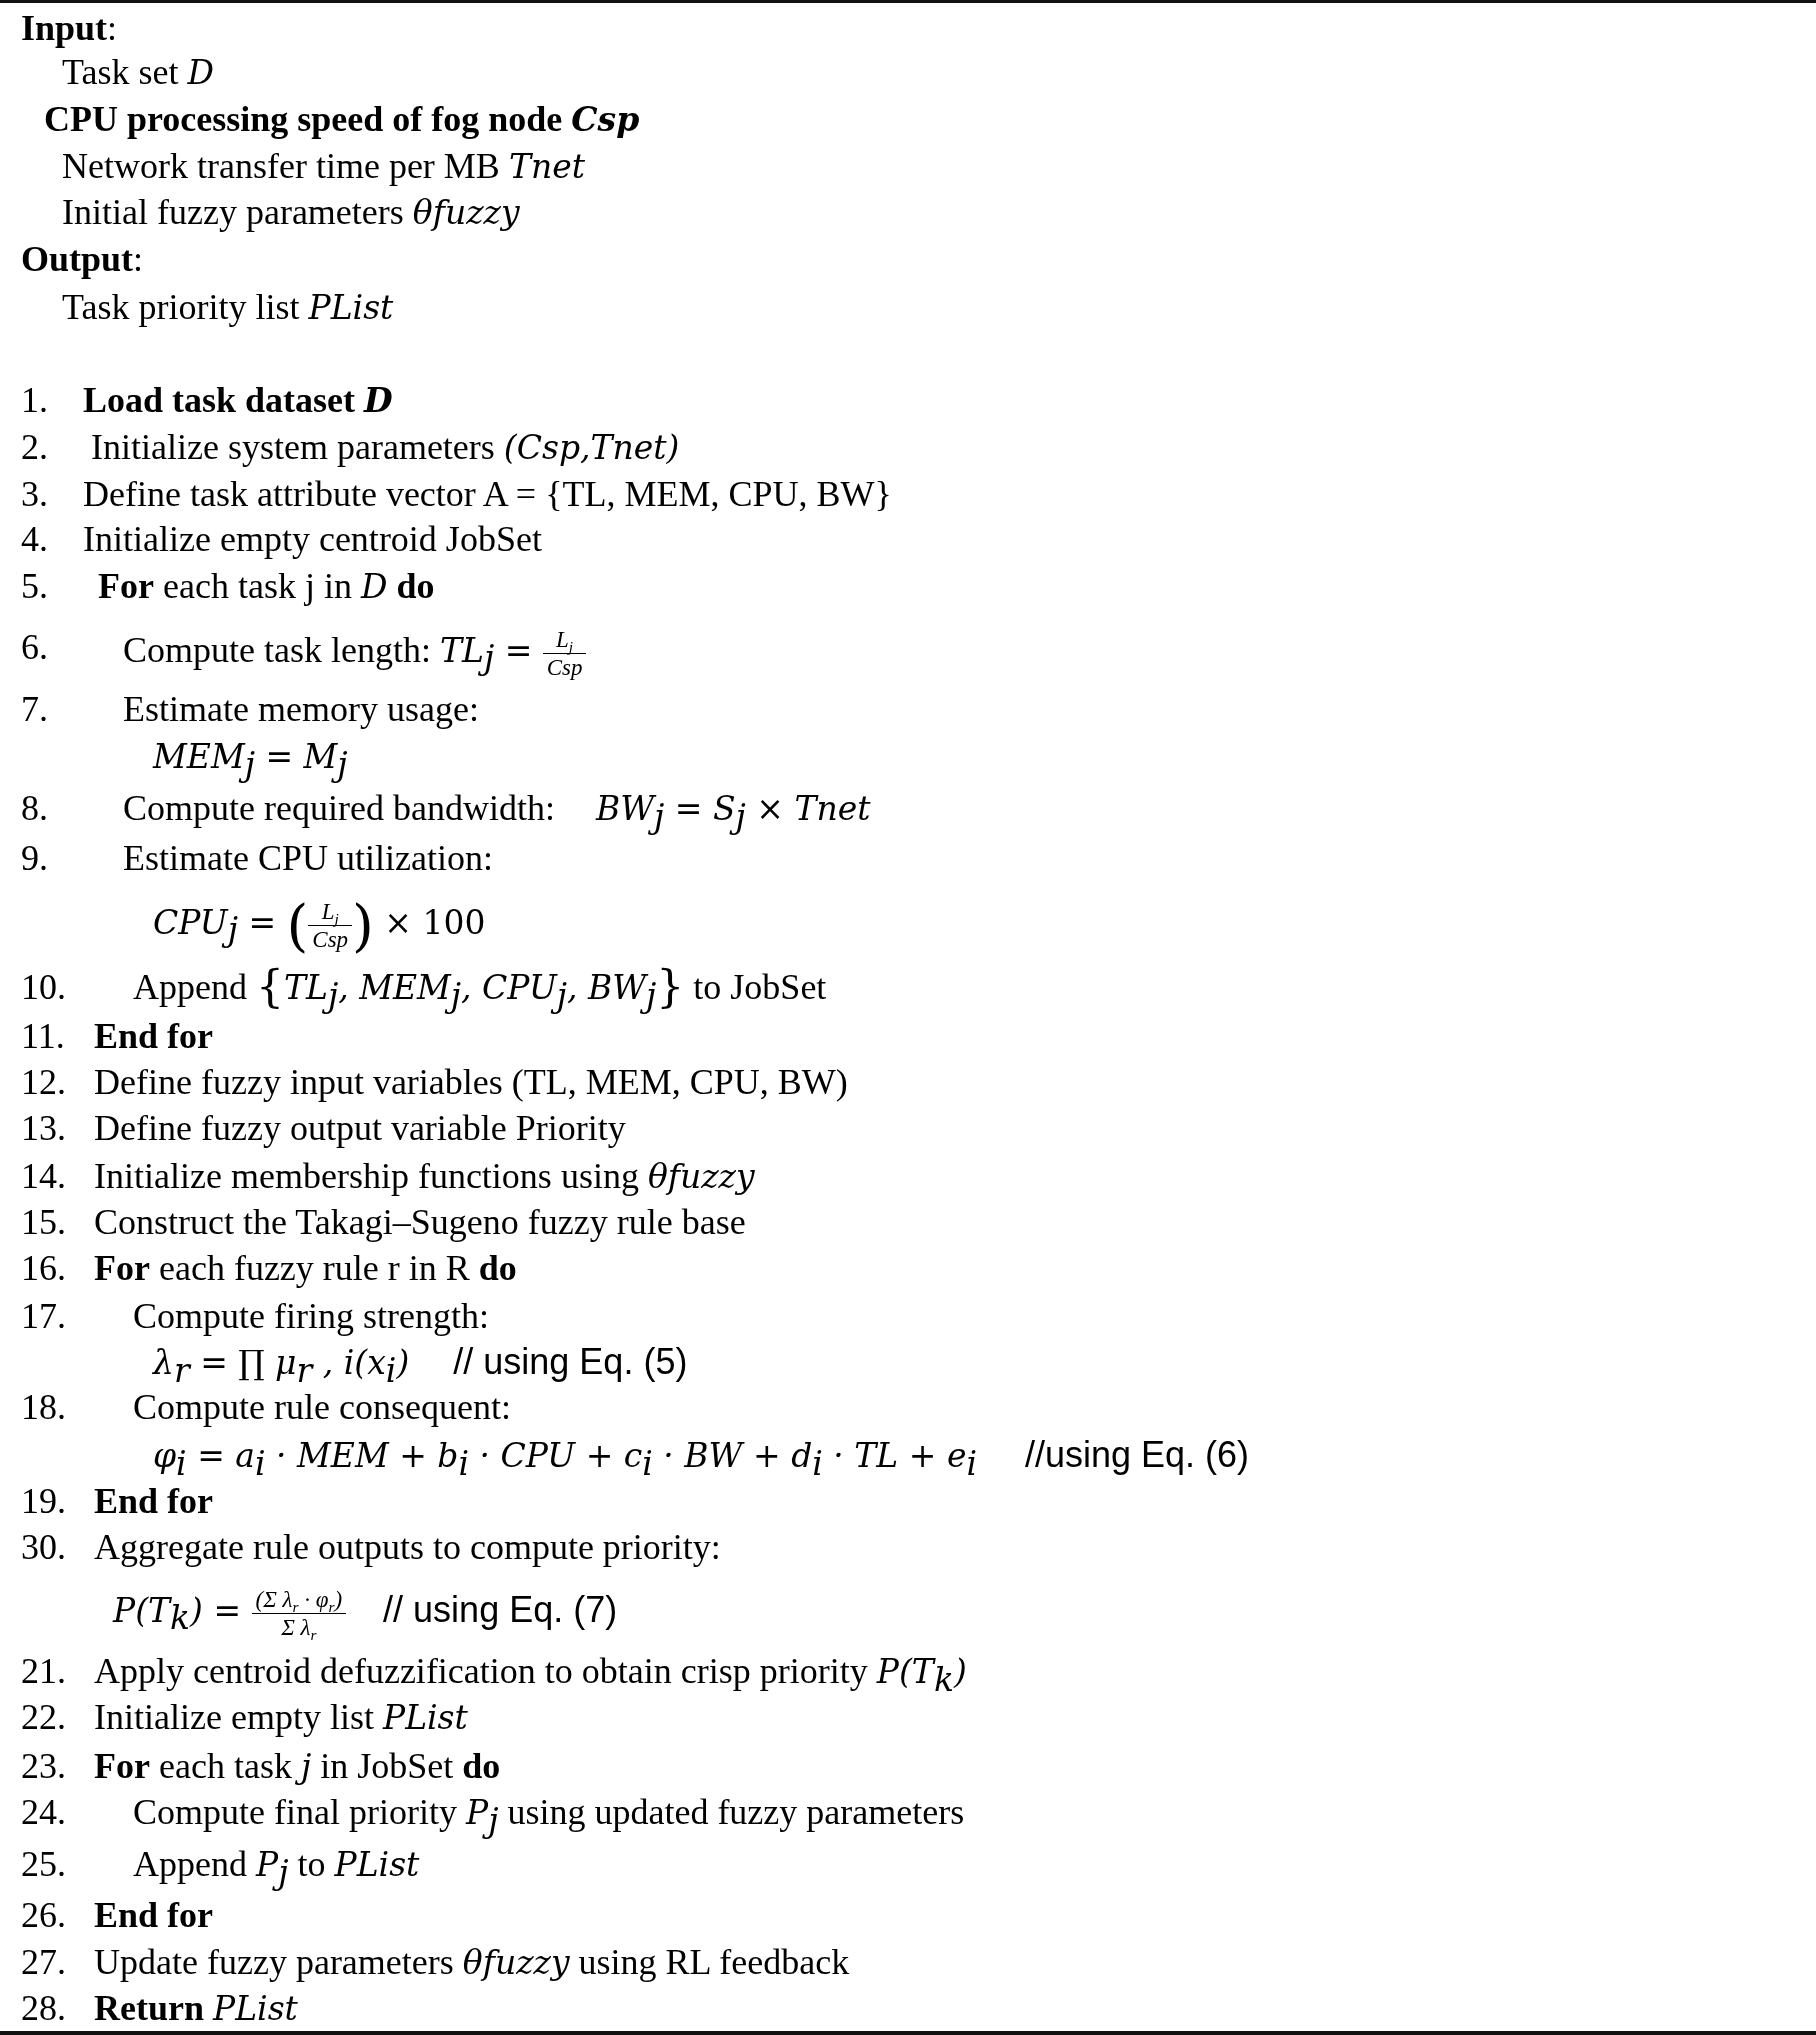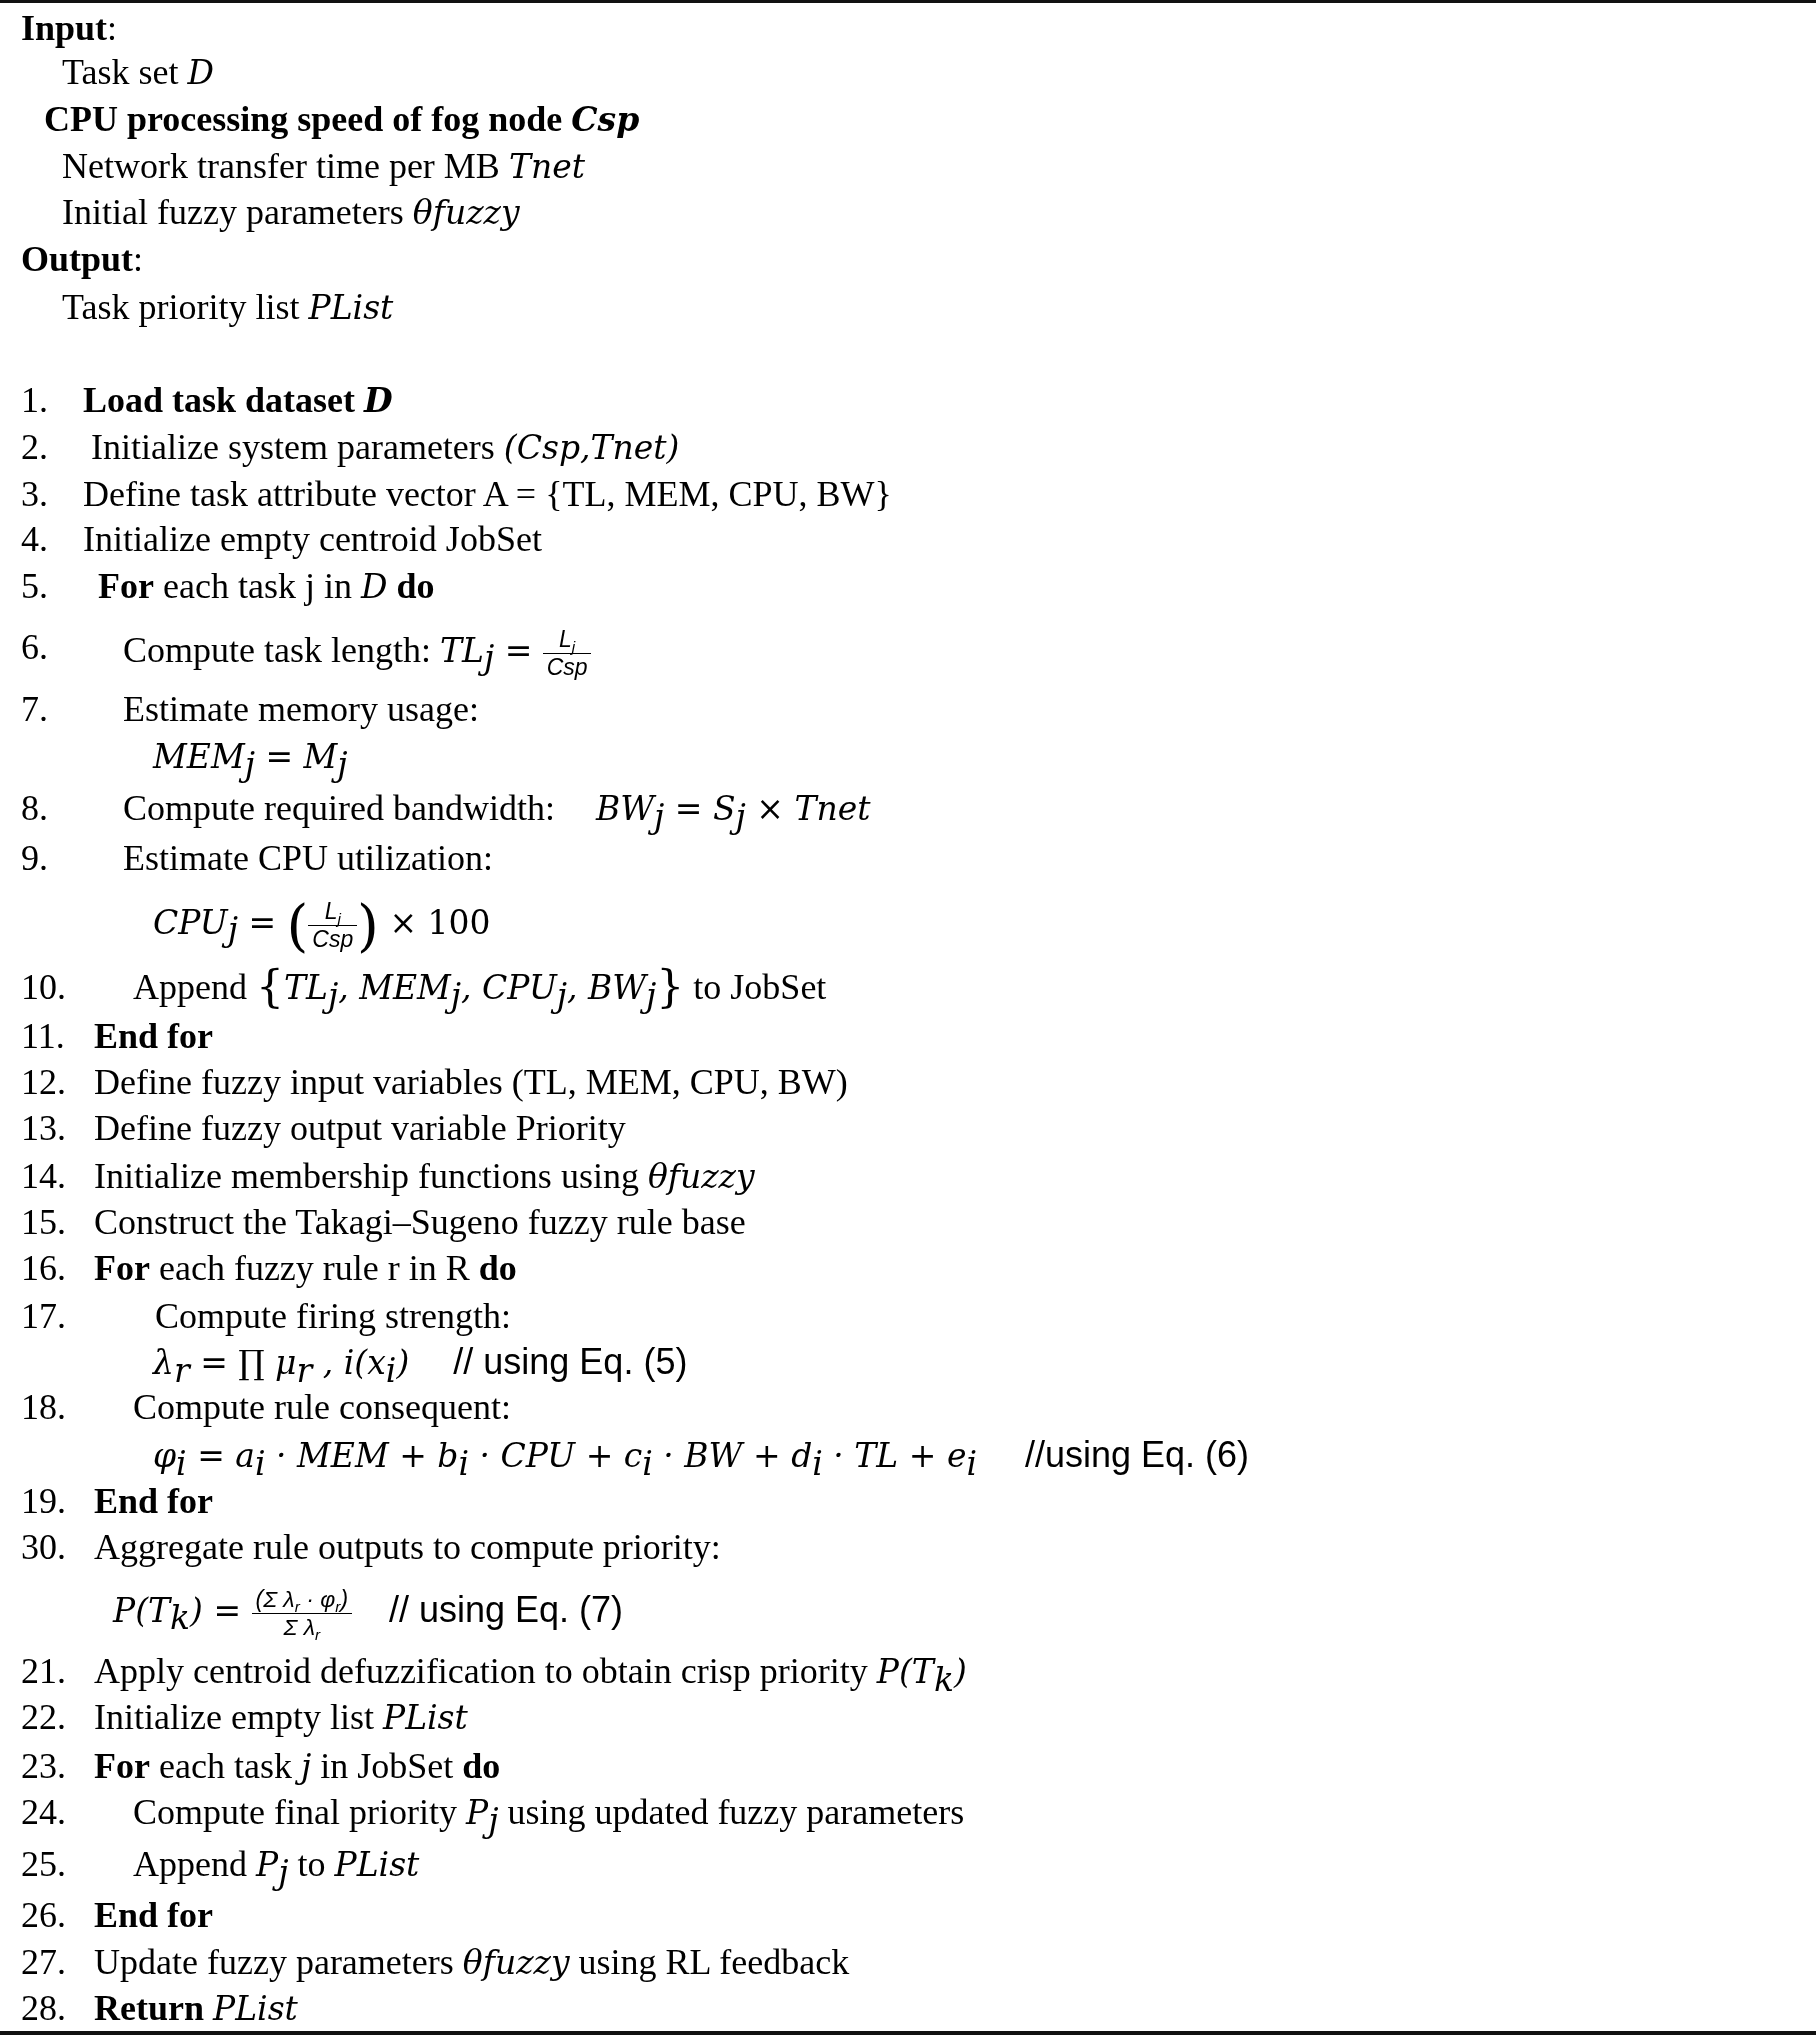--- a/index.html
+++ b/index.html
@@ -6,21 +6,21 @@
   body { width: 1816px; height: 2035px; position: relative; overflow: hidden;
          font-family: "Liberation Serif", "DejaVu Serif", serif; color: #000; }
   .rule-top { position: absolute; left: 0; top: 0; width: 1816px; height: 2.9px; background: #111; }
   .rule-bot { position: absolute; left: 0; top: 2031px; width: 1816px; height: 3.9px; background: #111; }
   .ln { position: absolute; left: 0; white-space: nowrap; font-size: 36px; line-height: 42px; }
   .num { position: absolute; left: 21px; }
   .b { font-weight: bold; }
   .m { font-family: "DejaVu Serif", serif; font-style: italic; font-size: 33px; }
   .mu { font-family: "DejaVu Serif", serif; font-size: 33px; }
   sub { font-size: 21px; vertical-align: -7.7px; line-height: 0; }
-  .frac { display: inline-block; vertical-align: middle; text-align: center; font-family: Liberation Sans, sans-serif; font-style: italic; }
+  .frac { display: inline-block; vertical-align: middle; text-align: center; font-family: Liberation Serif, serif; font-style: italic; }
   .frac .top { display: block; font-size: 23px; line-height: 27px; padding: 0 3.9px; }
   .frac .bot { display: block; font-size: 23px; line-height: 27px; border-top: 1.9px solid #000; padding: 0 3.9px; }
   .paren { font-size: 56px; font-family: "DejaVu Serif", serif; font-weight: 200; vertical-align: middle; line-height: 0; }
   .brace { font-size: 44px; font-family: "DejaVu Serif", serif; vertical-align: -2.9px; line-height: 0; }
   .comment { font-family: Liberation Sans, sans-serif; font-style: normal; }
 </style>
 </head>
 <body>
 
 <div class="rule-top"></div>
@@ -110,21 +110,21 @@
     <span style="position:absolute;left:94px;">Construct the Takagi–Sugeno fuzzy rule base</span>
   </div>
 
 <div class="ln" style="top:1247px;">
     <span class="num">16.</span>
     <span style="position:absolute;left:94px;"><span class="b">For</span><span> each fuzzy rule r in R</span><span class="b"> do</span></span>
   </div>
 
 <div class="ln" style="top:1295px;">
     <span class="num">17.</span>
-    <span style="position:absolute;left:133px;margin-left:22px;">Compute firing strength:</span>
+    <span style="position:absolute;left:133px;">Compute firing strength:</span>
   </div>
 <div class="ln" style="top:1341px; left:153px;"><span class="m">λ</span><sub class="m">r</sub><span class="mu"> = </span><span class="m">∏ μ</span><sub class="m">r</sub><span class="m"> , i(x</span><sub class="m">i</sub><span class="m">)</span><span style="display:inline-block;width:44px;"></span><span class="comment">// using Eq. (5)</span></div>
 
 <div class="ln" style="top:1386px;">
     <span class="num">18.</span>
     <span style="position:absolute;left:133px;">Compute rule consequent:</span>
   </div>
 <div class="ln" style="top:1434px; left:153px;"><span class="m">φ</span><sub class="m">i</sub><span class="mu"> = </span><span class="m">a</span><sub class="m">i</sub><span class="m"> · MEM</span><span class="mu"> + </span><span class="m">b</span><sub class="m">i</sub><span class="m"> · CPU</span><span class="mu"> + </span><span class="m">c</span><sub class="m">i</sub><span class="m"> · BW</span><span class="mu"> + </span><span class="m">d</span><sub class="m">i</sub><span class="m"> · TL</span><span class="mu"> + </span><span class="m">e</span><sub class="m">i</sub><span style="display:inline-block;width:48px;"></span><span class="comment">//using Eq. (6)</span></div>
 
 <div class="ln" style="top:1480px;">

